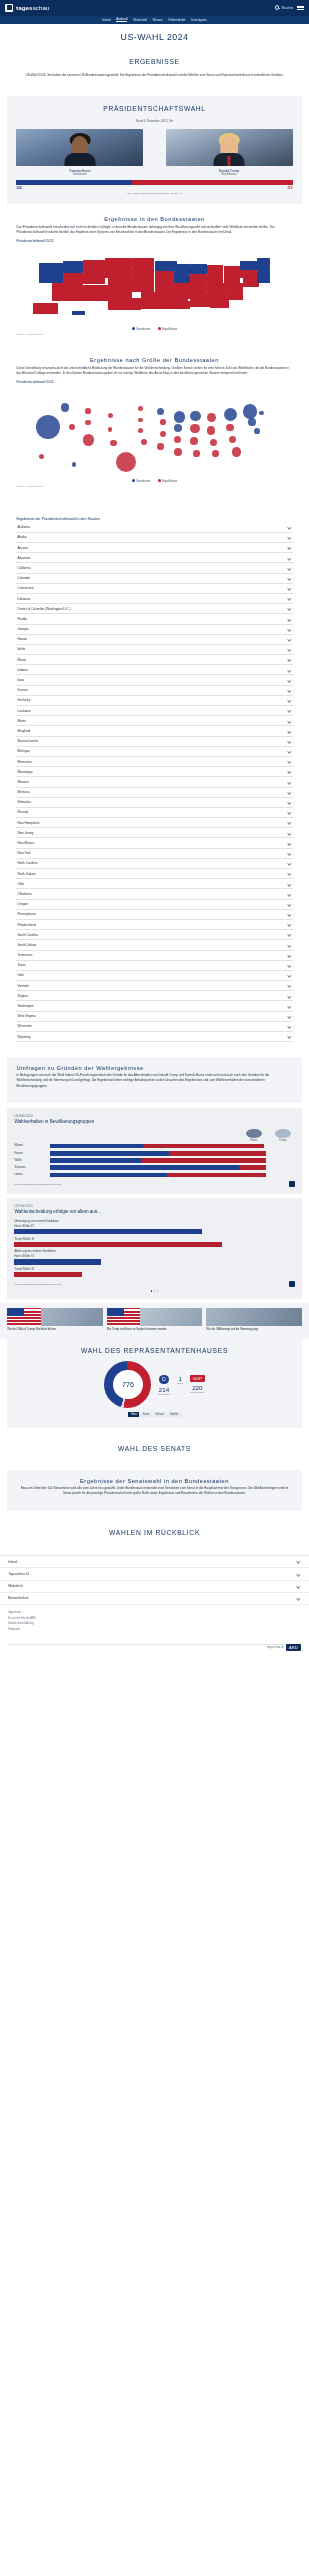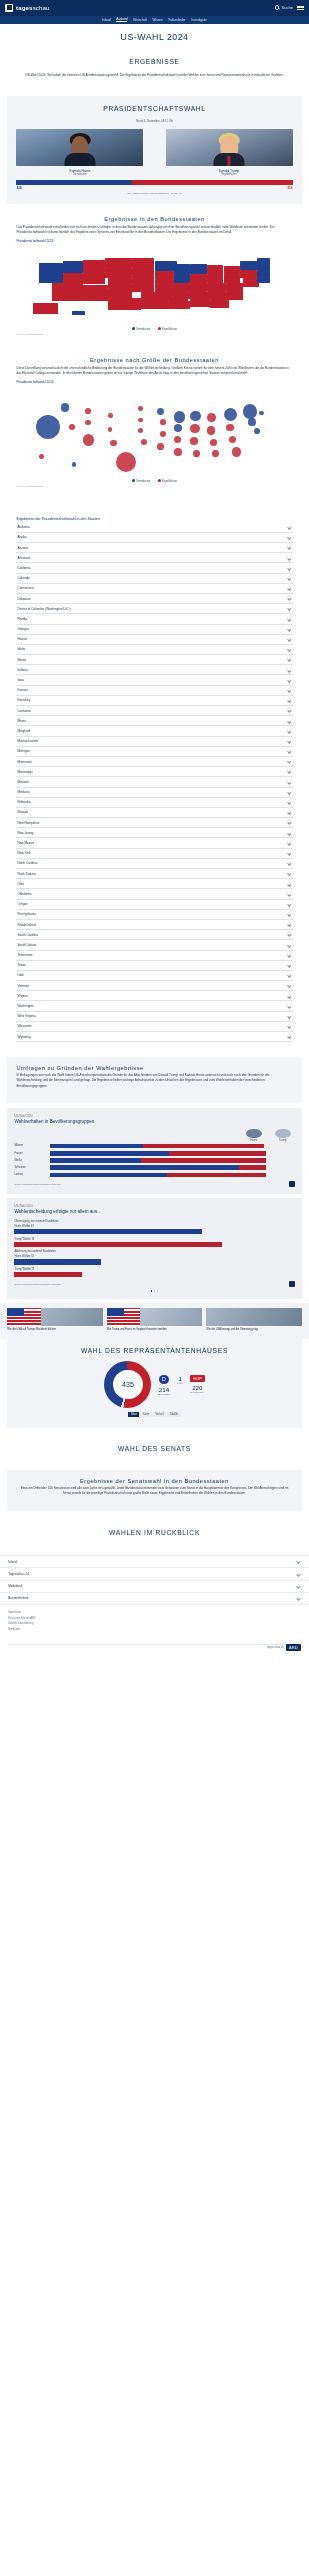--- a/index.html
+++ b/index.html
@@ -750,21 +750,21 @@
       <div class="thumb c"></div>
       <div class="t">Wie die USA bewegt und die Stimmung prägt</div>
     </div>
   </div>
 
   <div class="section">
     <div class="card">
       <h2 class="sec">WAHL DES REPRÄSENTANTENHAUSES</h2>
       <div class="donut-wrap">
         <div class="donut">
-          <span class="ctr">435</span>
+          <span class="ctr">776</span>
         </div>
         <div class="tally">
           <div class="tcol">
             <div class="badge-d">D</div>
             <div class="big">214</div>
             <div class="cap">Demokraten</div>
           </div>
           <div class="tcol">
             <div class="big">1</div>
             <div class="cap">Offen</div>

